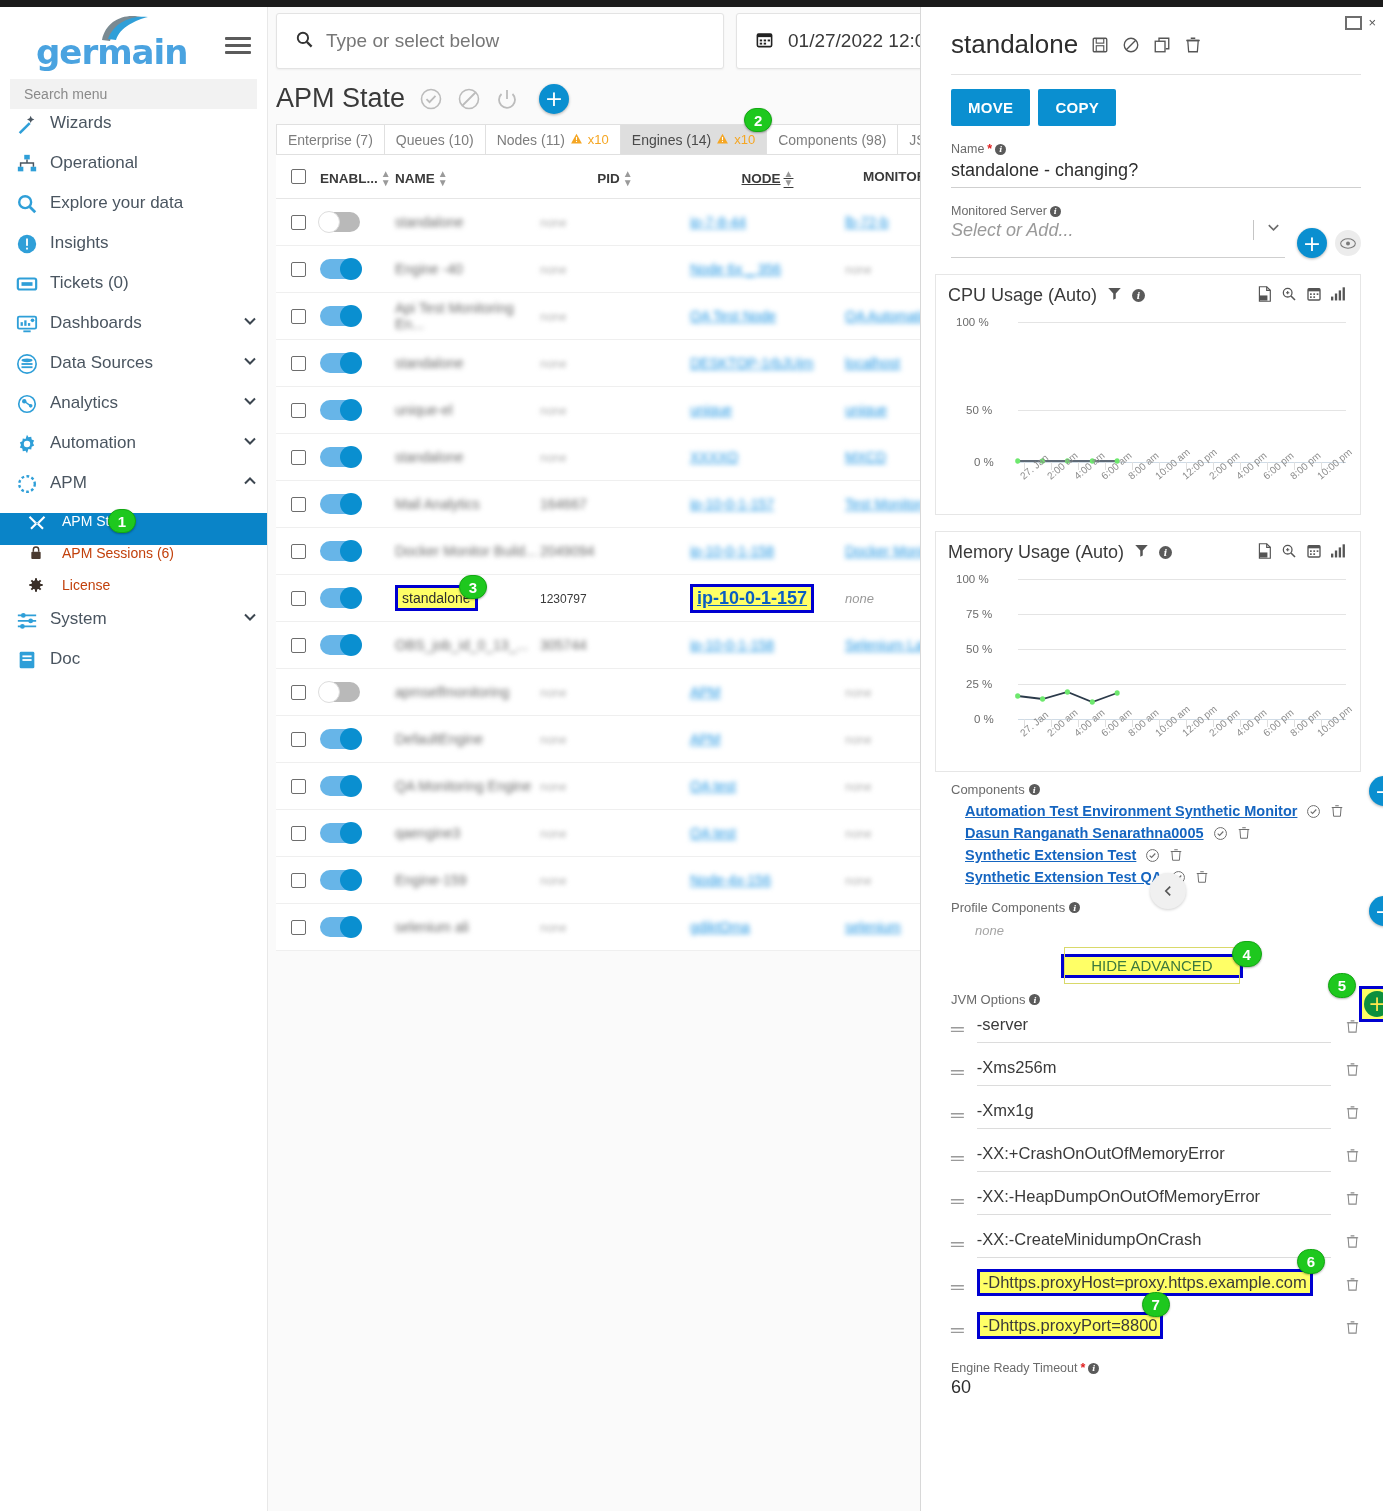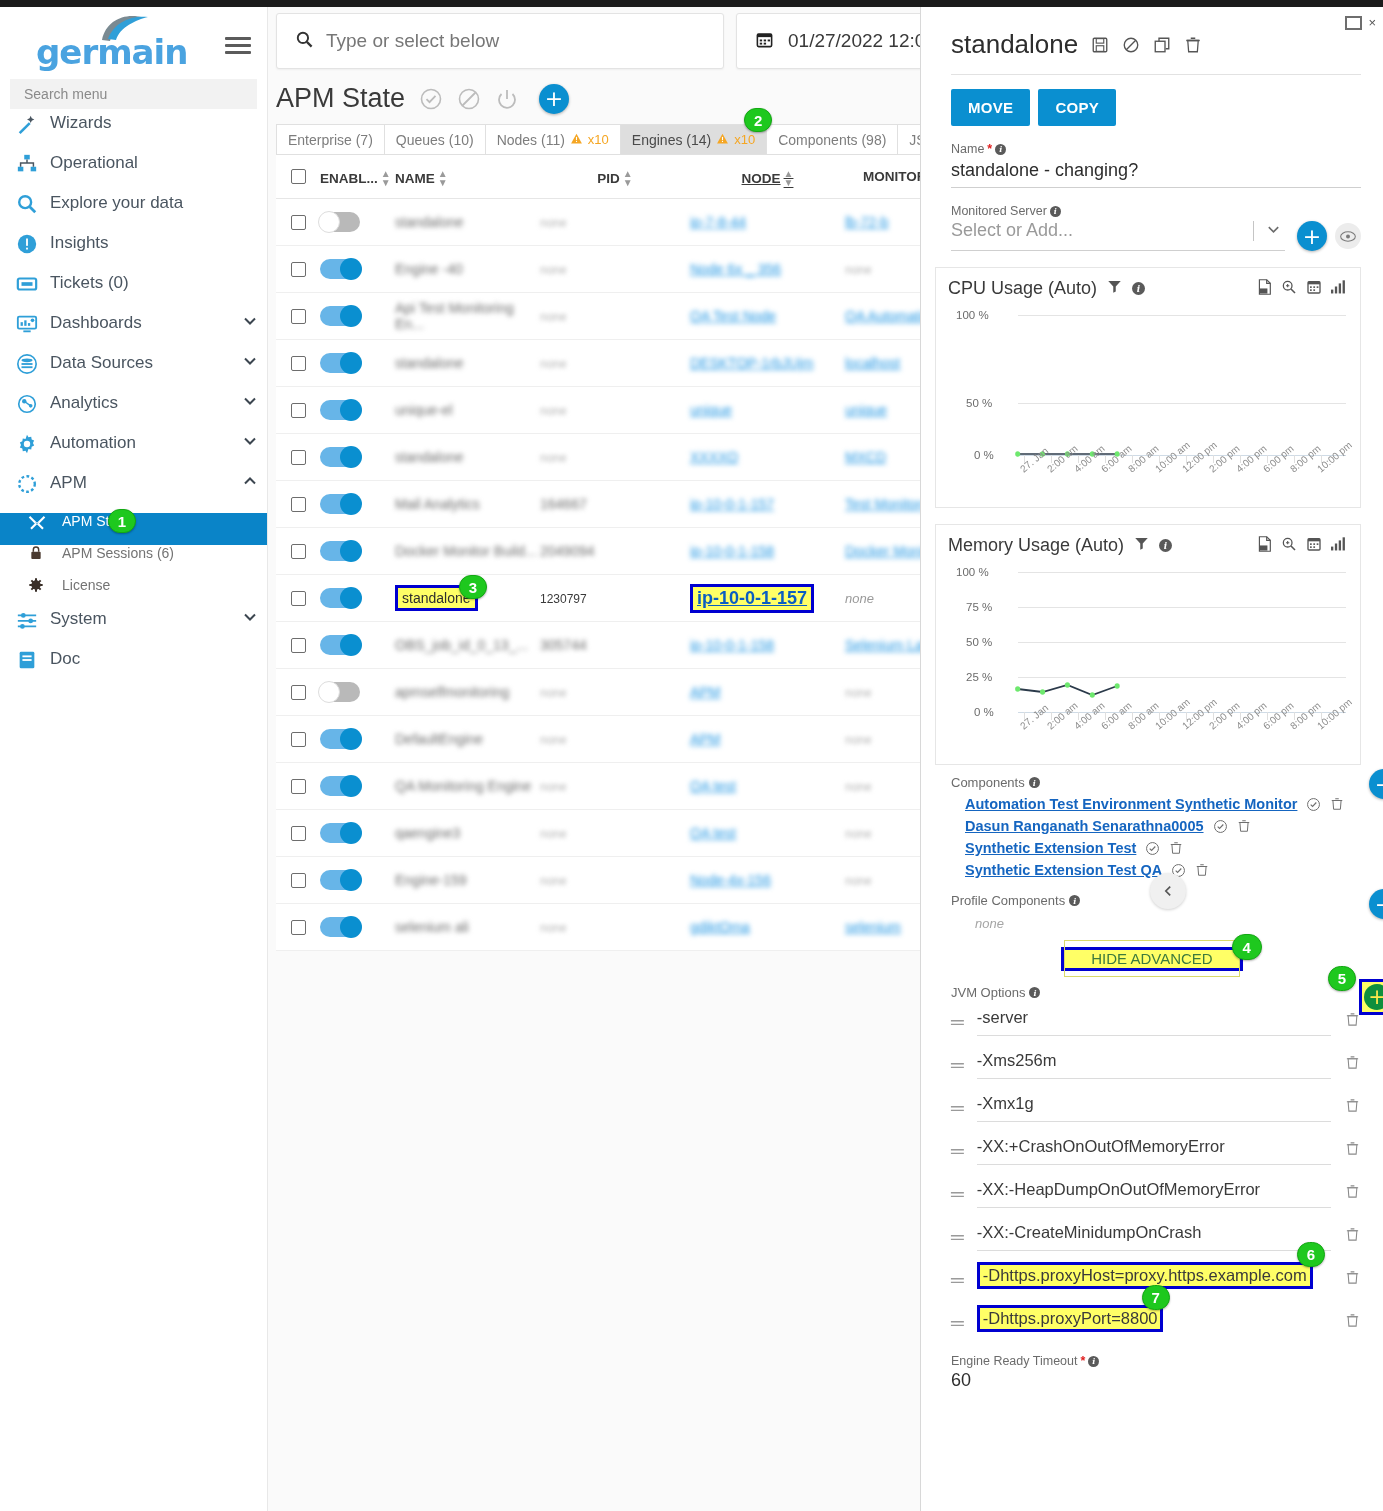--- a/index.html
+++ b/index.html
@@ -35,21 +35,21 @@
     color:#8a8a8a; font-size:14px;
   }
   .navlist { margin-top:4px; }
   .navitem {
     display:flex; align-items:flex-start; height:40px; padding-left:16px;
     color:#4a5560; font-size:17px; position:relative; cursor:pointer;
   }
   .navitem .ic { width:34px; display:flex; align-items:center; justify-content:flex-start; }
   .navitem .lbl { flex:1; }
   .navitem .chev { width:34px; color:#3c4650; font-size:13px; display:flex; align-items:center; justify-content:center;}
-  .navitem.sub { height:32px; padding-left:28px; font-size:14px; color:#737373; }
+  .navitem.sub { height:32px; padding-left:28px; font-size:14px; color:#c2410c; }
   .navitem.active { background:#0a84c8; color:#fff; }
   .navitem.active .lbl { color:#fff; }
   .chev-svg { width:16px; height:16px; }
 
   .badge {
     position:absolute; border-radius:50%;
     background:#1ec81e; border:1px solid #13a813; color:#fff;
     font-size:15px; font-weight:bold; display:flex; align-items:center; justify-content:center;
     z-index:55; box-shadow:0 1px 2px rgba(0,0,0,.3);
     font-family:"Liberation Sans", sans-serif;
@@ -156,21 +156,21 @@
   .fld-lbl { font-size:12.5px; color:#6b6b6b; display:flex; align-items:center; gap:3px;}
   .req { color:#e02020; font-weight:bold; }
   .infoic {
     display:inline-flex; width:11px; height:11px; border-radius:50%; background:#5a5a5a;
     color:#fff; font-size:8px; align-items:center; justify-content:center;
     font-family:"DejaVu Serif", serif; font-style:italic; font-weight:bold;
   }
   .fld-val { font-size:18px; color:#2d2d2d; padding:4px 0 6px 0; border-bottom:1px solid #cfcfcf; }
 
   .sel-row { margin:14px 22px 0 30px; display:flex; align-items:flex-end; gap:0; position:relative;}
-  .sel-box { flex:1; border-bottom:1px solid #cfcfcf; padding-bottom:9px; display:flex; align-items:center;}
+  .sel-box { flex:1; border-bottom:1px solid #cfcfcf; padding-bottom:16px; display:flex; align-items:flex-start;font-style:italic;}
   .sel-txt { flex:1; font-size:18px; color:#9a9a9a; }
   .sel-sep { width:1px; height:20px; background:#c5c5c5; margin-right:12px;}
   .sel-chev { color:#6b6b6b; font-size:12px; margin-right:4px;}
   .addbtn-blue {
     width:30px; height:30px; border-radius:50%; background:#0a8fd0; color:#fff;
     display:flex; align-items:center; justify-content:center; font-size:22px;
     box-shadow:0 1px 3px rgba(0,0,0,.3); margin-left:12px; font-family:"DejaVu Sans", sans-serif;
   }
   .eyebtn {
     width:26px; height:26px; border-radius:50%; background:#ececec; color:#7a7a7a;

